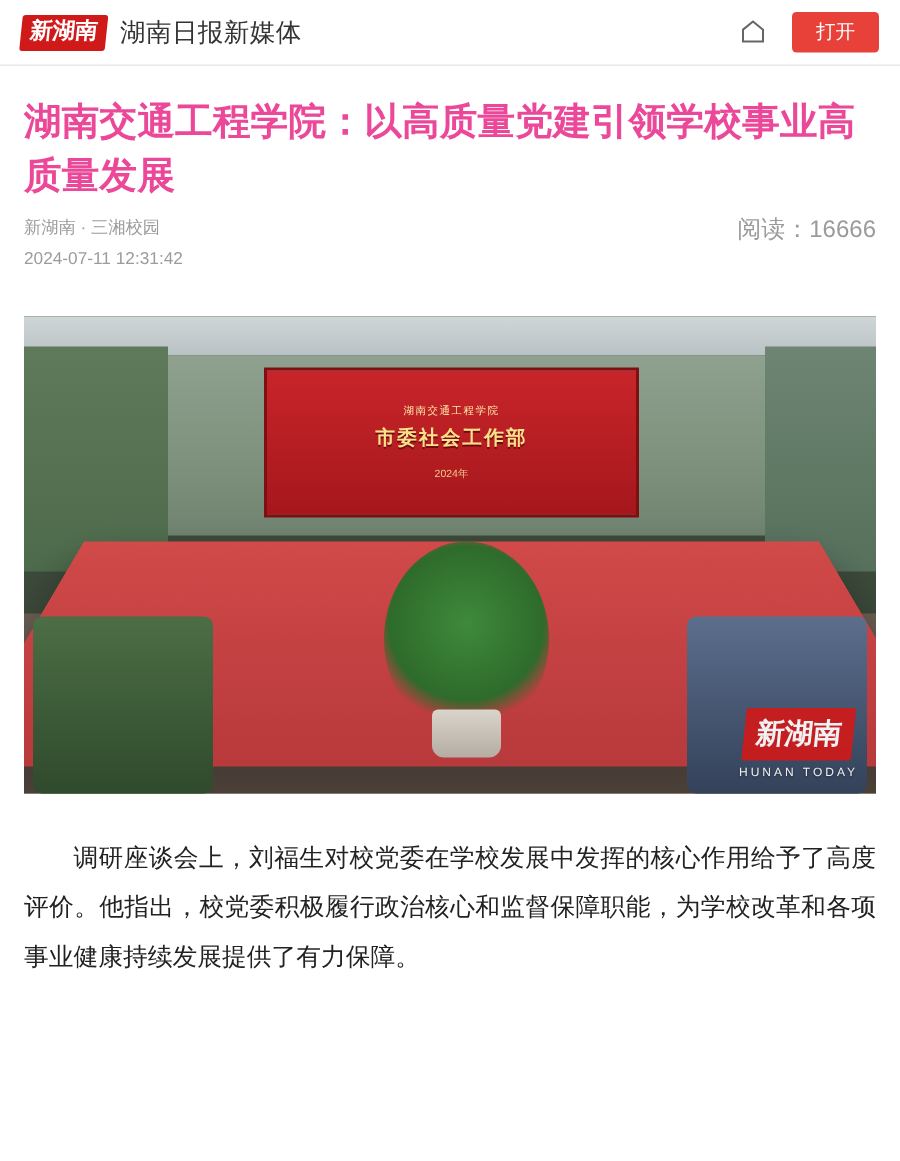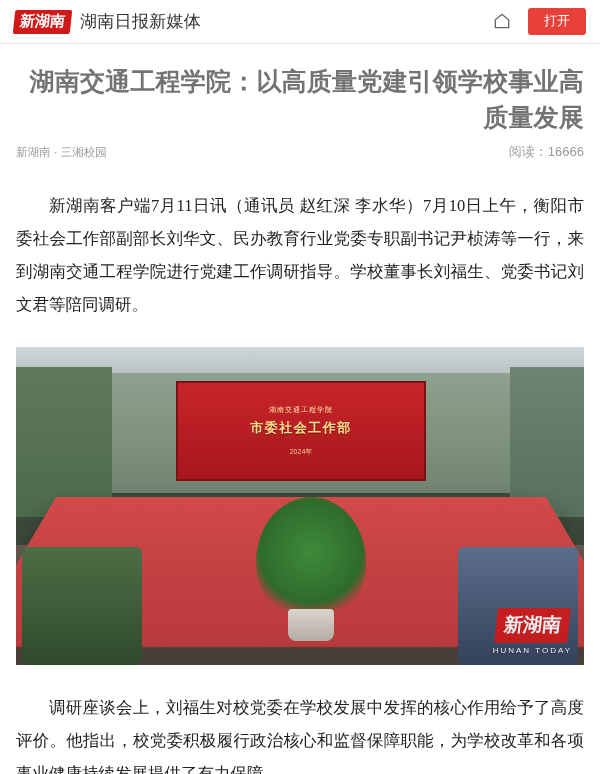--- a/index.html
+++ b/index.html
@@ -69,44 +69,43 @@
   
   .article {
     padding: 0 16px;
     box-sizing: border-box;
   }
   .headline {
     font-family: "Liberation Serif", "DejaVu Serif", serif;
     font-size: 25px;
     font-weight: bold;
     line-height: 1.42;
-    color: #737373;
+    color: #ec4899;
     margin: 20px 0 0 0;
     letter-spacing: 0.2px;
-    text-align: right;
   }
   .meta {
     margin-top: 7px;
     display: flex;
     align-items: flex-start;
     justify-content: space-between;
   }
   .meta-left {
     font-size: 11.5px;
     color: #9b9b9b;
     line-height: 1.85;
   }
   .meta-source {
     display: block;
   }
   .meta-time {
     display: block;
   }
   .meta-right {
-    font-size: 13px;
+    font-size: 16px;
     color: #9b9b9b;
     padding-top: 1px;
   }
 
   .para {
     font-family: "Liberation Serif", "DejaVu Serif", serif;
     font-size: 16.5px;
     line-height: 2.0;
     color: #222;
     text-align: justify;
@@ -247,25 +246,25 @@
   </div>
 </div>
 
 <div class="article">
 
   <h1 class="headline">湖南交通工程学院：以高质量党建引领学校事业高质量发展</h1>
 
   <div class="meta">
     <div class="meta-left">
       <span class="meta-source">新湖南 · 三湘校园</span>
+      <span class="meta-time">2024-07-11 12:31:42</span>
     </div>
     <div class="meta-right">阅读：16666</div>
   </div>
 
-  <p class="para">新湖南客户端7月11日讯（通讯员  赵红深  李水华）7月10日上午，衡阳市委社会工作部副部长刘华文、民办教育行业党委专职副书记尹桢涛等一行，来到湖南交通工程学院进行党建工作调研指导。学校董事长刘福生、党委书记刘文君等陪同调研。</p>
 
   <div class="figure">
     <div class="photo">
       <div class="ph-ceiling"></div>
       <div class="ph-wall"></div>
       <div class="ph-wall-left"></div>
       <div class="ph-wall-right"></div>
 
       <div class="ph-screen">
         <div class="ph-screen-top">湖南交通工程学院</div>

